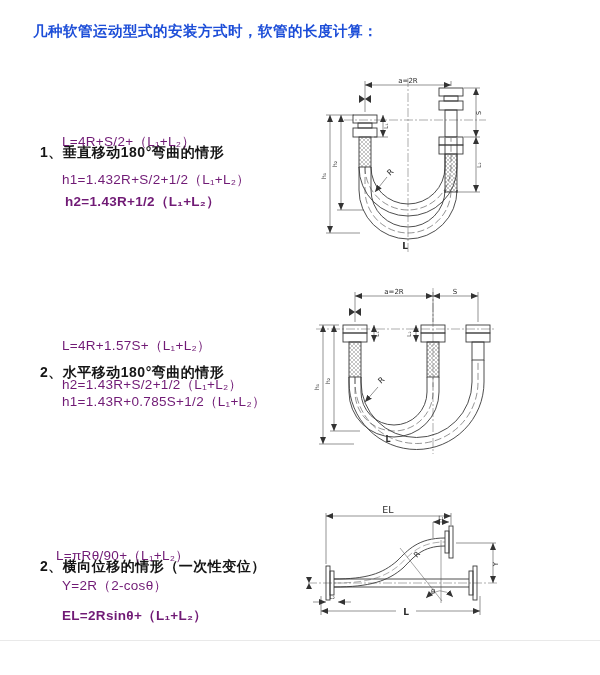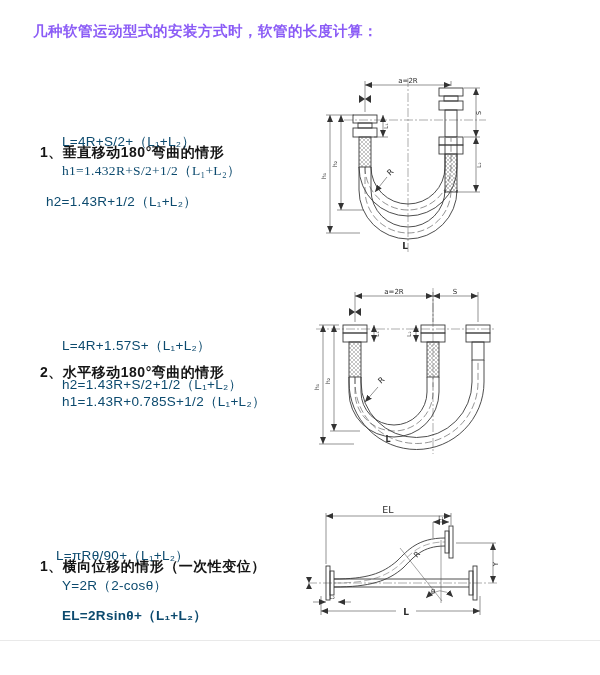--- a/index.html
+++ b/index.html
@@ -1,36 +1,36 @@
 <!DOCTYPE html>
 <html><head>
 <meta charset="utf-8">
 <style>
   html,body{margin:0;padding:0;}
   body{
     width:600px;height:675px;background:#ffffff;position:relative;overflow:hidden;
     font-family:"Liberation Sans","DejaVu Sans",sans-serif;color:#1e1e1e;
   }
   .abs{position:absolute;white-space:nowrap;}
-  .title{left:33px;top:22px;font-size:14.5px;font-weight:bold;letter-spacing:0.5px;color:#8b5cf6;}
+  .title{left:33px;top:22px;font-size:14.5px;font-weight:bold;letter-spacing:0.5px;color:#1d4ed8;}
   .heading{font-size:14px;font-weight:bold;letter-spacing:0.5px;color:#151515;margin-top:40px;}
-  .formula{font-size:13.5px;letter-spacing:0.3px;color:#0c4a6e;}
+  .formula{font-size:13.5px;letter-spacing:0.3px;color:#701a75;}
   svg.diag{position:absolute;}
   svg text{font-family:"DejaVu Sans","Liberation Sans",sans-serif;fill:#2e2e2e;}
   .pagefoot{position:absolute;left:0;top:640px;width:600px;height:1px;background:#e9e9e9;}
 </style>
 </head>
 <body>
 
 <div class="abs title">几种软管运动型式的安装方式时，软管的长度计算：</div>
 
 <div class="abs heading" style="left:40px;top:104px;">1、垂直移动180°弯曲的情形</div>
 <div class="abs formula" style="left:62px;top:133px;">L=4R+S/2+（L₁+L₂）</div>
-<div class="abs formula" style="left:62px;top:162px;font-family:Liberation Serif, serif;">h1=1.432R+S/2+1/2（L₁+L₂）</div>
-<div class="abs formula" style="left:46px;top:193px;">h2=1.43R+1/2（L₁+L₂）</div>
+<div class="abs formula" style="left:62px;top:171px;">h1=1.432R+S/2+1/2（L₁+L₂）</div>
+<div class="abs formula" style="left:65px;top:193px;font-weight:bold;">h2=1.43R+1/2（L₁+L₂）</div>
 
 <svg class="diag" style="left:308px;top:72px;" width="280" height="185" viewBox="0 0 280 185">
   <defs>
     <pattern id="braid1" width="4" height="4" patternUnits="userSpaceOnUse">
       <path d="M0,4 L4,0 M0,0 L4,4" stroke="#8a8a8a" stroke-width="0.5" fill="none"></path>
     </pattern>
     <marker id="m1e" markerWidth="9" markerHeight="8" refX="7" refY="3" orient="auto" markerUnits="userSpaceOnUse">
         <path d="M0,0 L7,3 L0,6 Z" fill="#333"></path>
       </marker>
     <marker id="m1s" markerWidth="9" markerHeight="8" refX="0" refY="3" orient="auto" markerUnits="userSpaceOnUse">
@@ -137,21 +137,21 @@
   <text x="86" y="11.5" text-anchor="middle" font-size="7">a=2R</text>
   <text x="147" y="11.5" text-anchor="middle" font-size="7">S</text>
   <text x="11" y="105" text-anchor="middle" font-size="6" transform="rotate(-90 11,105)">h₁</text>
   <text x="22" y="99" text-anchor="middle" font-size="6" transform="rotate(-90 22,99)">h₂</text>
   <text x="71" y="52" text-anchor="middle" font-size="5.5" transform="rotate(-90 71,52)">L₁</text>
   <text x="103" y="52" text-anchor="middle" font-size="5.5" transform="rotate(-90 103,52)">L₂</text>
   <text x="73" y="102" font-size="8" transform="rotate(-42 73,102)">R</text>
   <text x="80" y="160" font-size="8" font-weight="bold" text-anchor="middle">L</text>
 </svg>
 
-<div class="abs heading" style="left:40px;top:518px;">1、横向位移的情形（一次性变位）</div>
+<div class="abs heading" style="left:40px;top:518px;">2、横向位移的情形（一次性变位）</div>
 <div class="abs formula" style="left:56px;top:547px;">L=πRθ/90+（L₁+L₂）</div>
 <div class="abs formula" style="left:62px;top:577px;">Y=2R（2-cosθ）</div>
 <div class="abs formula" style="left:62px;top:607px;font-weight:bold;">EL=2Rsinθ+（L₁+L₂）</div>
 
 <svg class="diag" style="left:296px;top:500px;" width="300" height="145" viewBox="0 0 300 145">
   <defs>
     <marker id="m3e" markerWidth="9" markerHeight="8" refX="7" refY="3" orient="auto" markerUnits="userSpaceOnUse">
         <path d="M0,0 L7,3 L0,6 Z" fill="#333"></path>
       </marker>
     <marker id="m3s" markerWidth="9" markerHeight="8" refX="0" refY="3" orient="auto" markerUnits="userSpaceOnUse">

